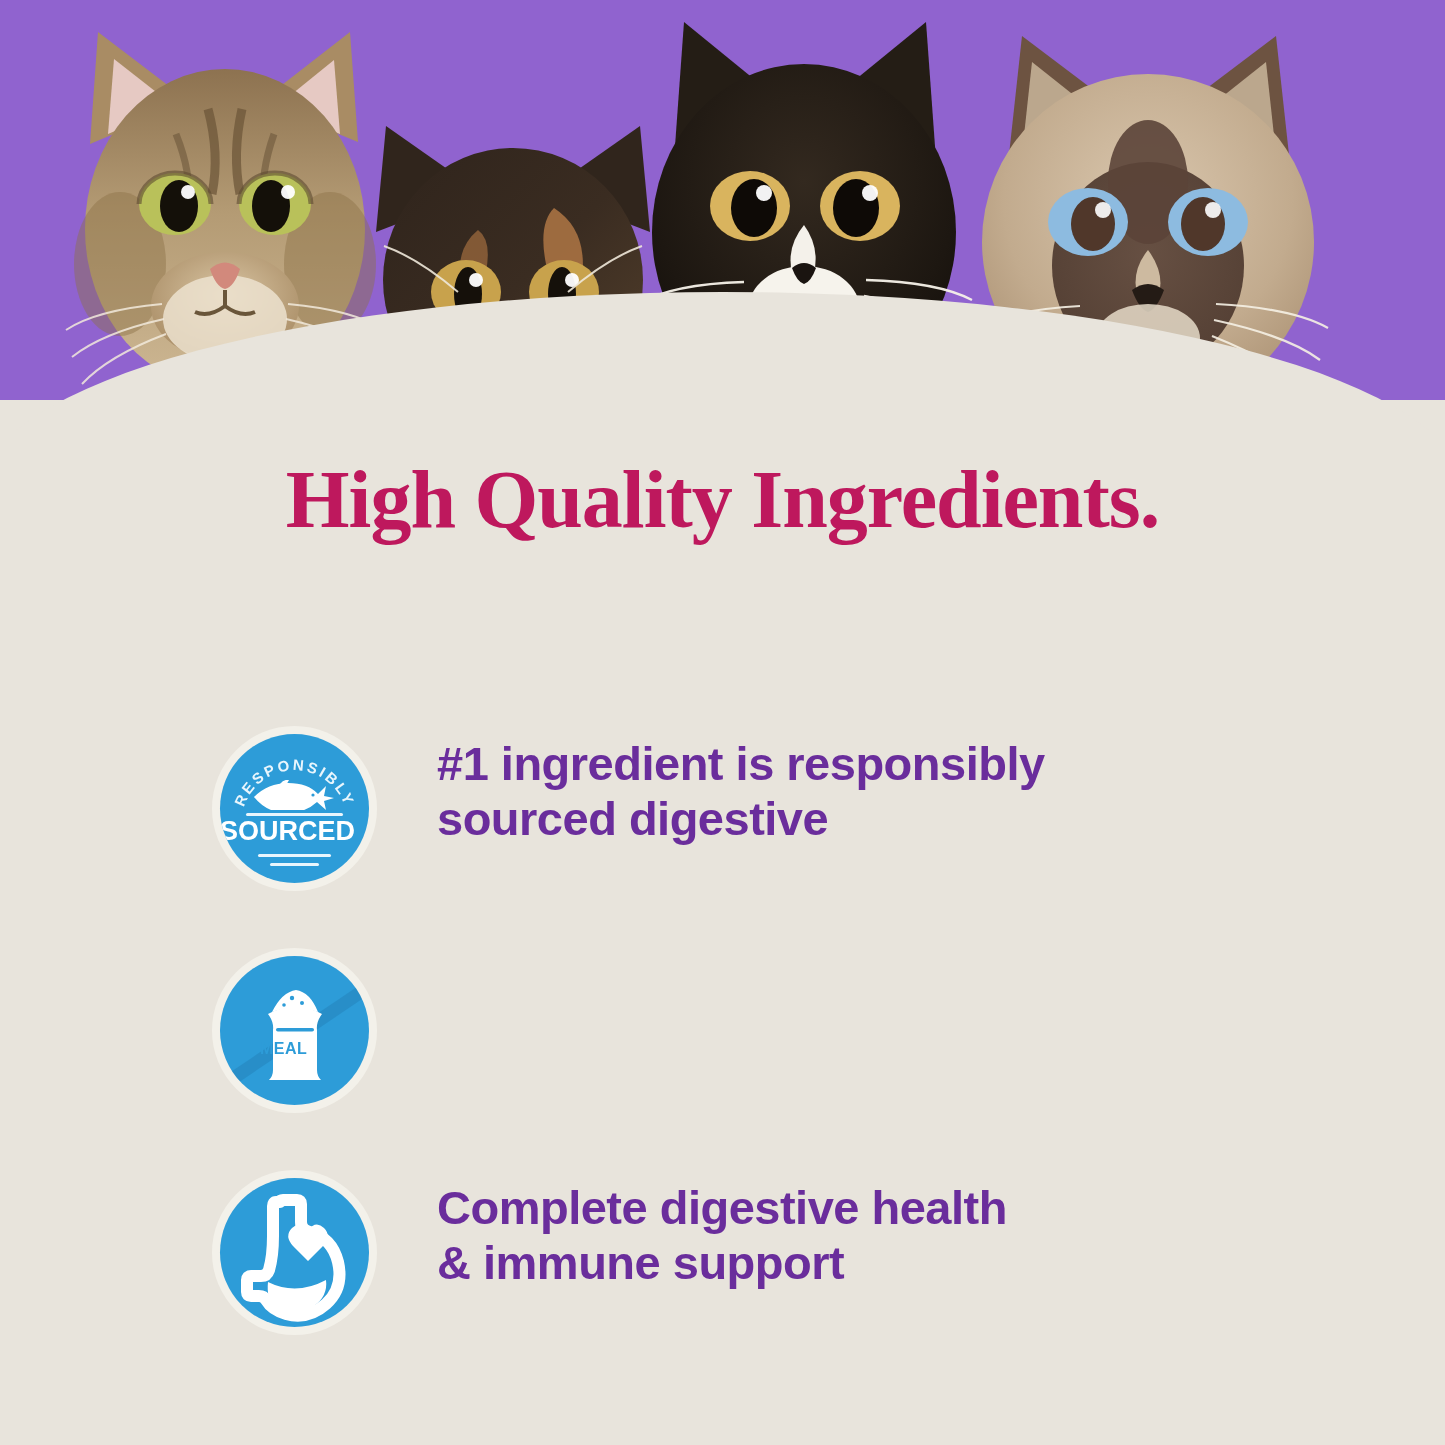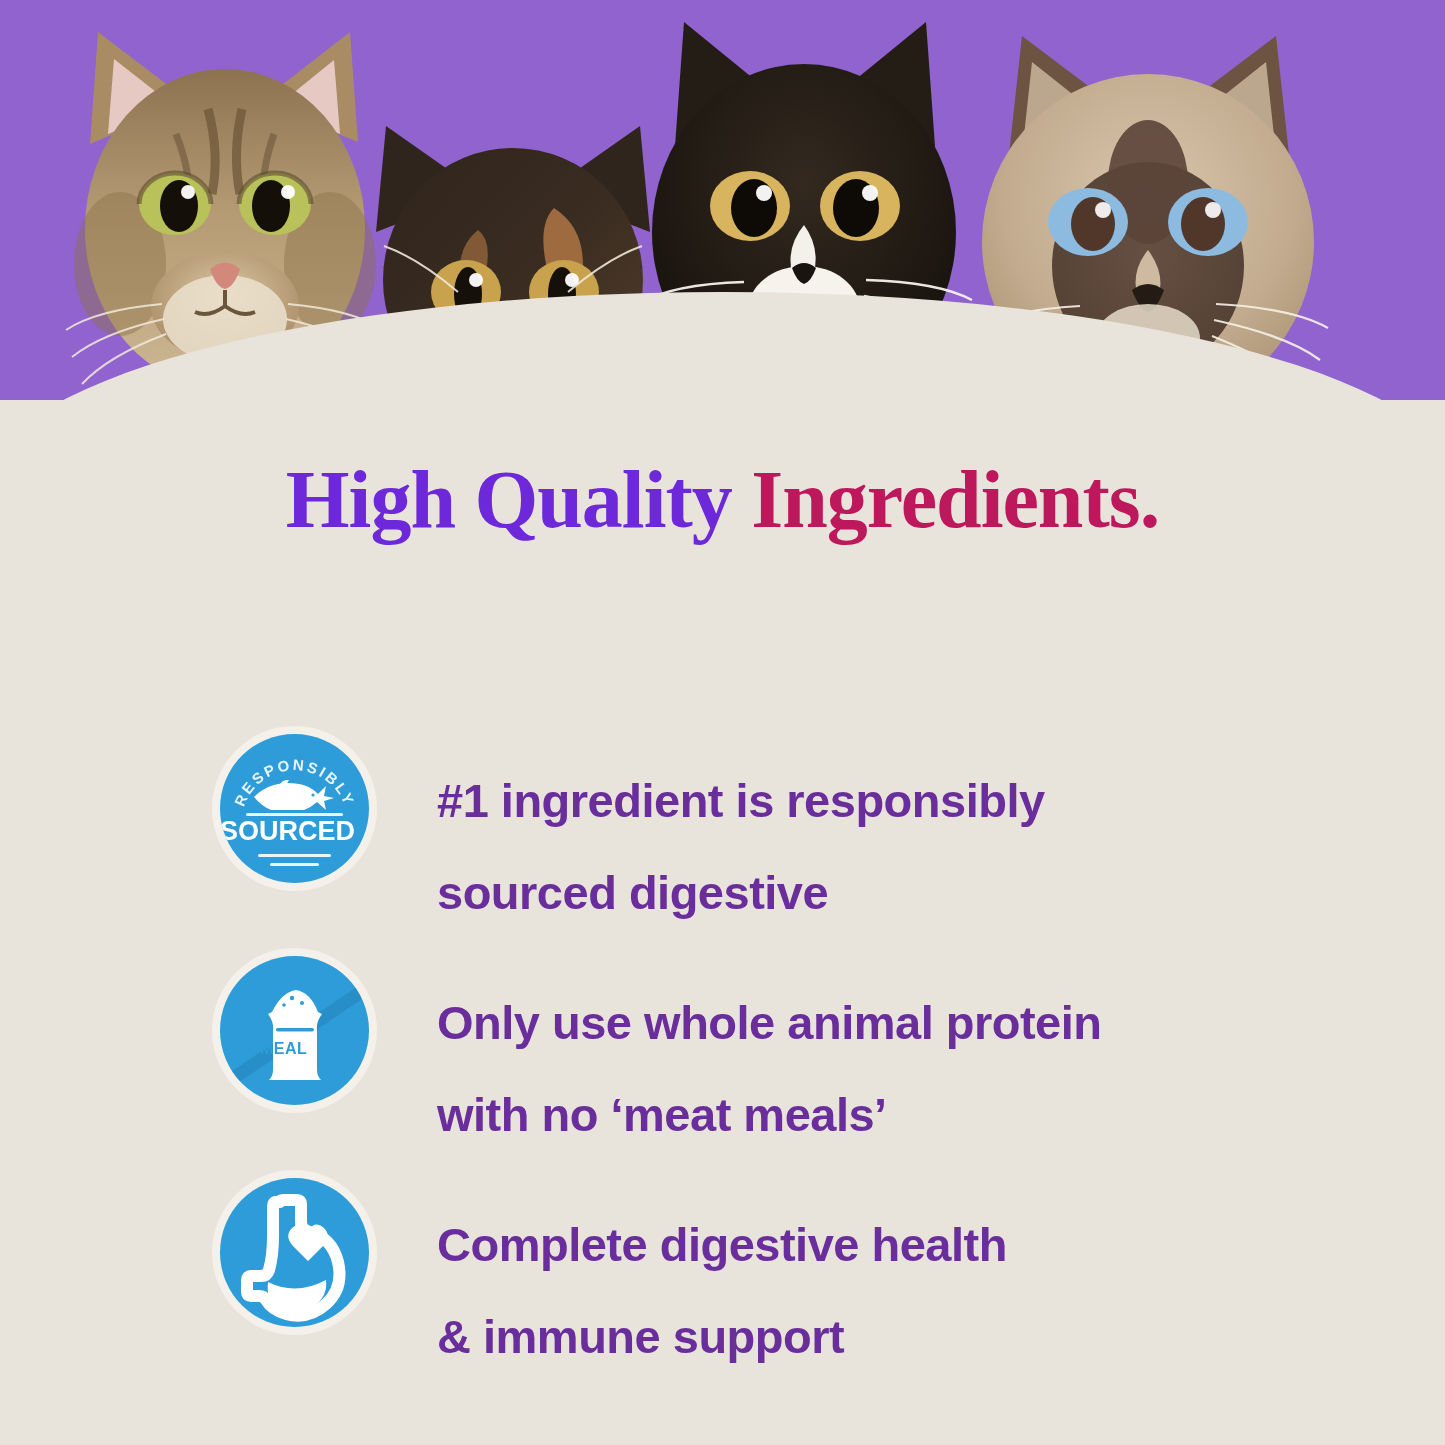--- a/index.html
+++ b/index.html
@@ -62,21 +62,21 @@
     width: 1445px;
     text-align: center;
     font-family: "Liberation Serif", serif;
     font-weight: bold;
     font-size: 82px;
     line-height: 1.17;
     letter-spacing: -1px;
     white-space: nowrap;
   }
   .headline .line { display: block; }
-  .hl-orange { color: #6d28d9; }
+  .hl-orange { color: #be185d; }
   .hl-purple { color: #be185d; }
 
   
   .features {
     position: absolute;
     left: 212px;
     top: 726px;
     width: 1100px;
   }
   .feature {
@@ -165,21 +165,21 @@
   .feature-text {
     flex: 1 1 auto;
     padding-top: 10px;
     color: #6A2D9C;
     font-family: "Liberation Sans", sans-serif;
     font-weight: bold;
     font-size: 47px;
     line-height: 1.18;
     letter-spacing: -0.5px;
   }
-  .feature-text .t-line { display: block; margin-top: 37px; }
+  .feature-text .t-line { display: block; }
 </style>
 </head>
 <body>
 
 <div class="canvas">
 
   <div class="hero">
     <div class="hero-bg">
       <div class="hero-purple"></div>
     </div>
@@ -409,24 +409,20 @@
             <circle cx="32" cy="14" r="2.2" fill="#2D9CD8"></circle>
             <circle cx="42" cy="19" r="2" fill="#2D9CD8"></circle>
             <circle cx="24" cy="21" r="1.8" fill="#2D9CD8"></circle>
 
             <path d="M8 30 q12 -7 27 -7 q15 0 27 7 q-6 8 -5 16 v40 q0 6 4 10 h-52 q4 -4 4 -10 v-40 q1 -8 -5 -16 z" fill="#ffffff"></path>
             <rect x="16" y="44" width="38" height="3.6" rx="1.8" fill="#2D9CD8"></rect>
           </svg>
           <div class="sack-label">MEAL</div>
         </div>
       </div>
-      <div class="feature-text">
-        <span class="t-line">Only use whole animal protein</span>
-        <span class="t-line">with no ‘meat meals’</span>
-      </div>
     </div>
 
     <div class="feature">
       <div class="badge-wrap">
         <div class="badge-ring"></div>
         <div class="badge-disc">
           <svg viewBox="0 0 149 149" style="position:absolute;left:0;top:0;width:149px;height:149px;">
 
             <path d="M60 24 q0 -2 3 -2 h14 q4 0 4 4 v18 q0 8 9 10 q22 6 28 30 q6 26 -12 42 q-18 16 -40 10
                      q-14 -4 -20 -14 q-2 -4 -7 -4 h-8 q-4 0 -4 -4 v-12 q0 -4 4 -4 h10 q6 0 8 -6 q4 -14 4 -34

